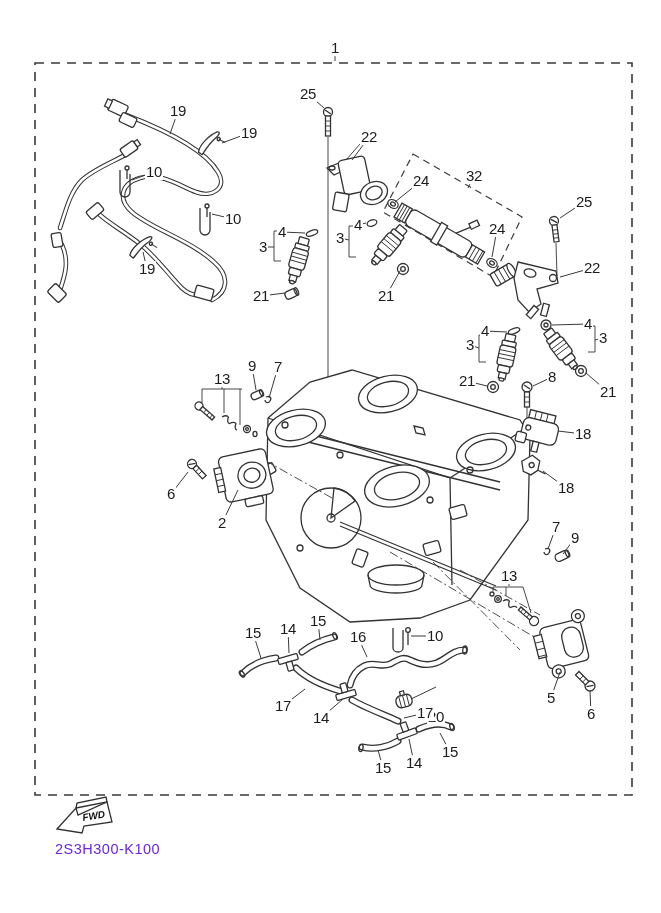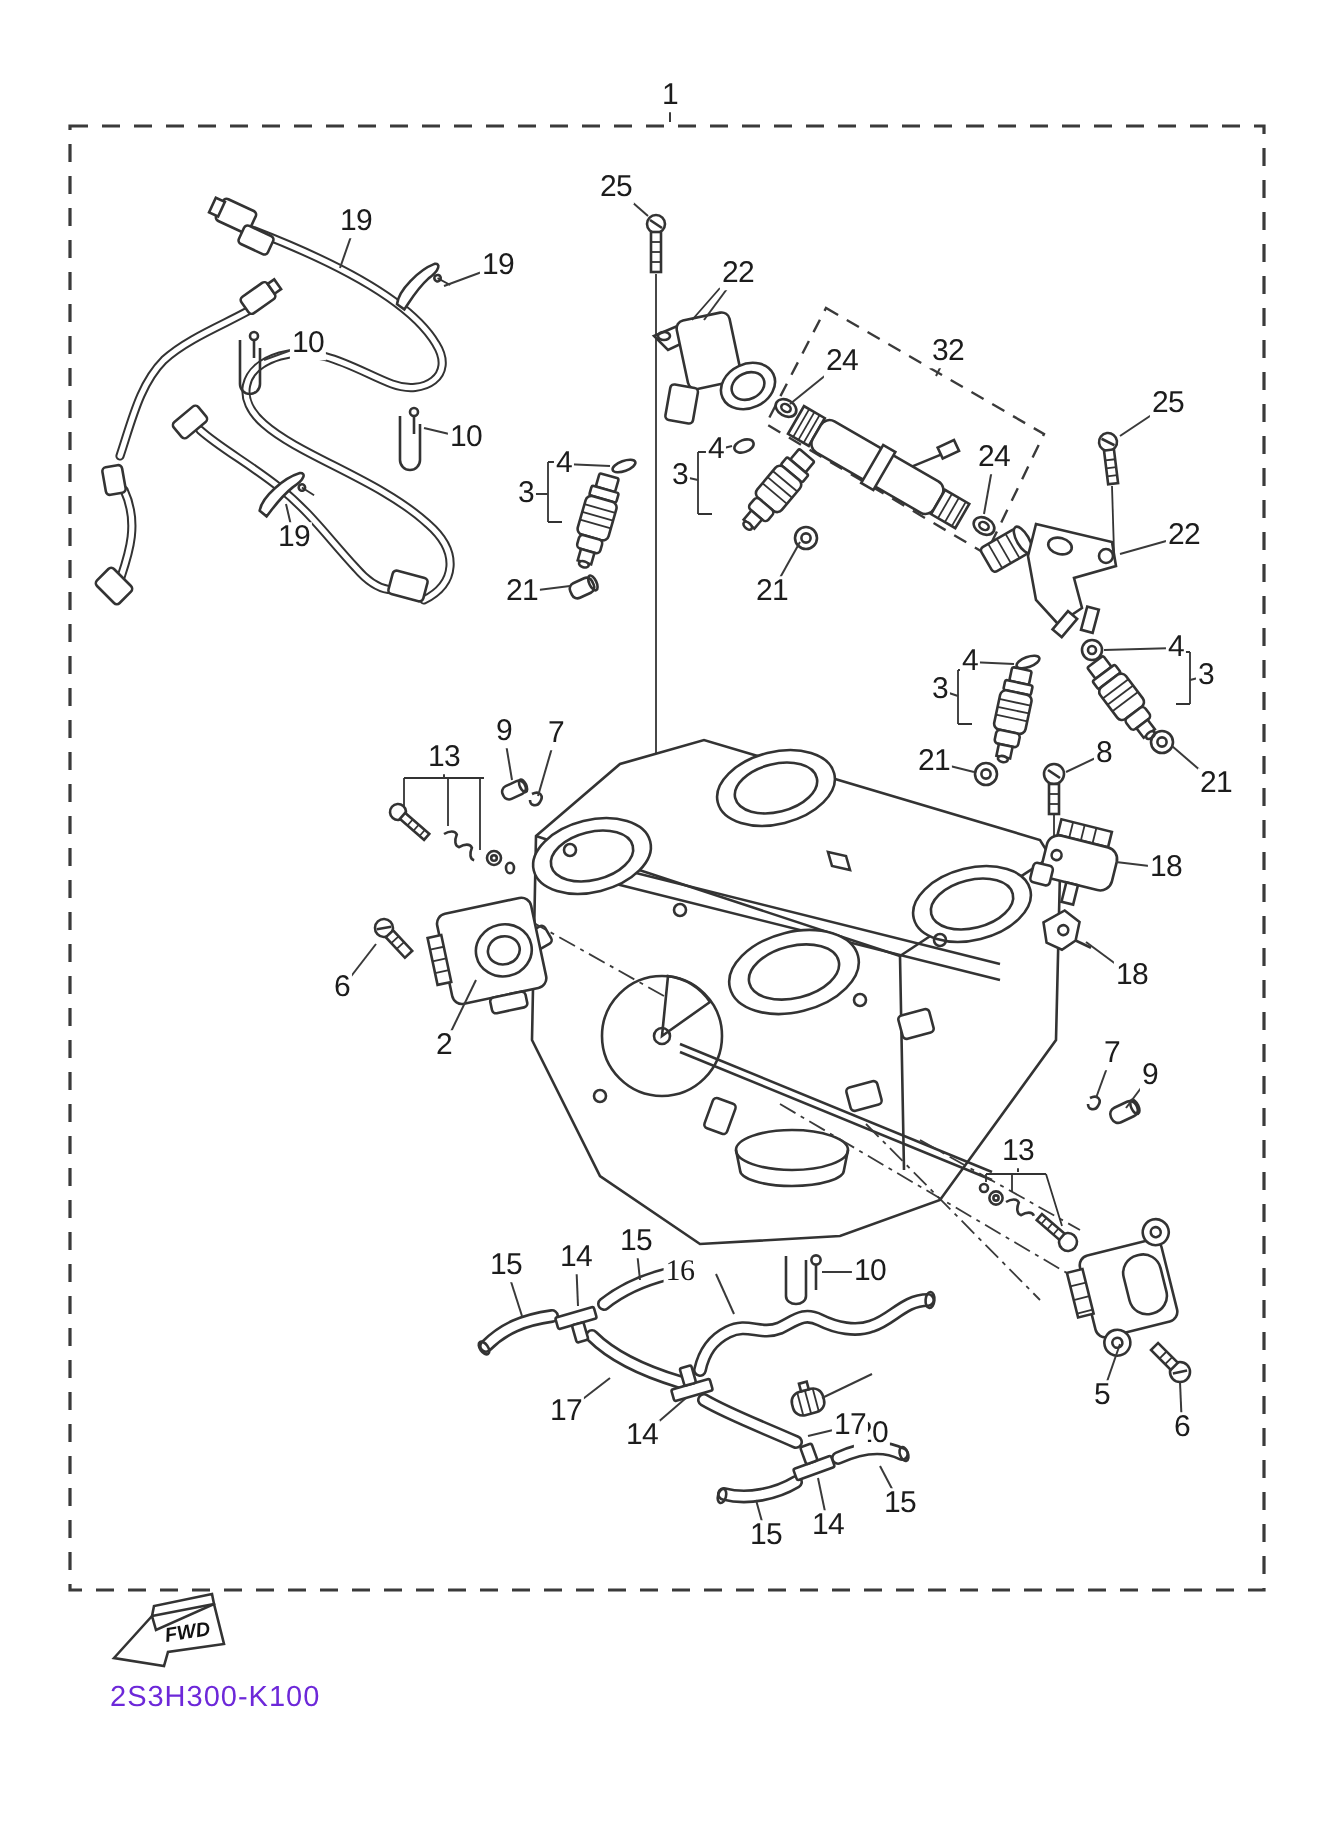--- a/index.html
+++ b/index.html
@@ -544,21 +544,21 @@
       <span class="callout" style="left: 222px; top: 379px;">13</span>
       <span class="callout" style="left: 171px; top: 494px;">6</span>
       <span class="callout" style="left: 222px; top: 523px;">2</span>
       <span class="callout" style="left: 556px; top: 527px;">7</span>
       <span class="callout" style="left: 575px; top: 538px;">9</span>
       <span class="callout" style="left: 509px; top: 576px;">13</span>
       <span class="callout" style="left: 551px; top: 698px;">5</span>
       <span class="callout" style="left: 591px; top: 714px;">6</span>
       <span class="callout" style="left: 435px; top: 636px;">10</span>
       <span class="callout" style="left: 436px; top: 717px;">20</span>
-      <span class="callout" style="left: 340px; top: 637px; font-family: Liberation Serif, serif;">16</span>
+      <span class="callout" style="left: 358px; top: 637px;">16</span>
       <span class="callout" style="left: 253px; top: 633px;">15</span>
       <span class="callout" style="left: 288px; top: 629px;">14</span>
       <span class="callout" style="left: 318px; top: 621px;">15</span>
       <span class="callout" style="left: 283px; top: 706px;">17</span>
       <span class="callout" style="left: 321px; top: 718px;">14</span>
       <span class="callout" style="left: 425px; top: 713px;">17</span>
       <span class="callout" style="left: 450px; top: 752px;">15</span>
       <span class="callout" style="left: 383px; top: 768px;">15</span>
       <span class="callout" style="left: 414px; top: 763px;">14</span>
     </div>

